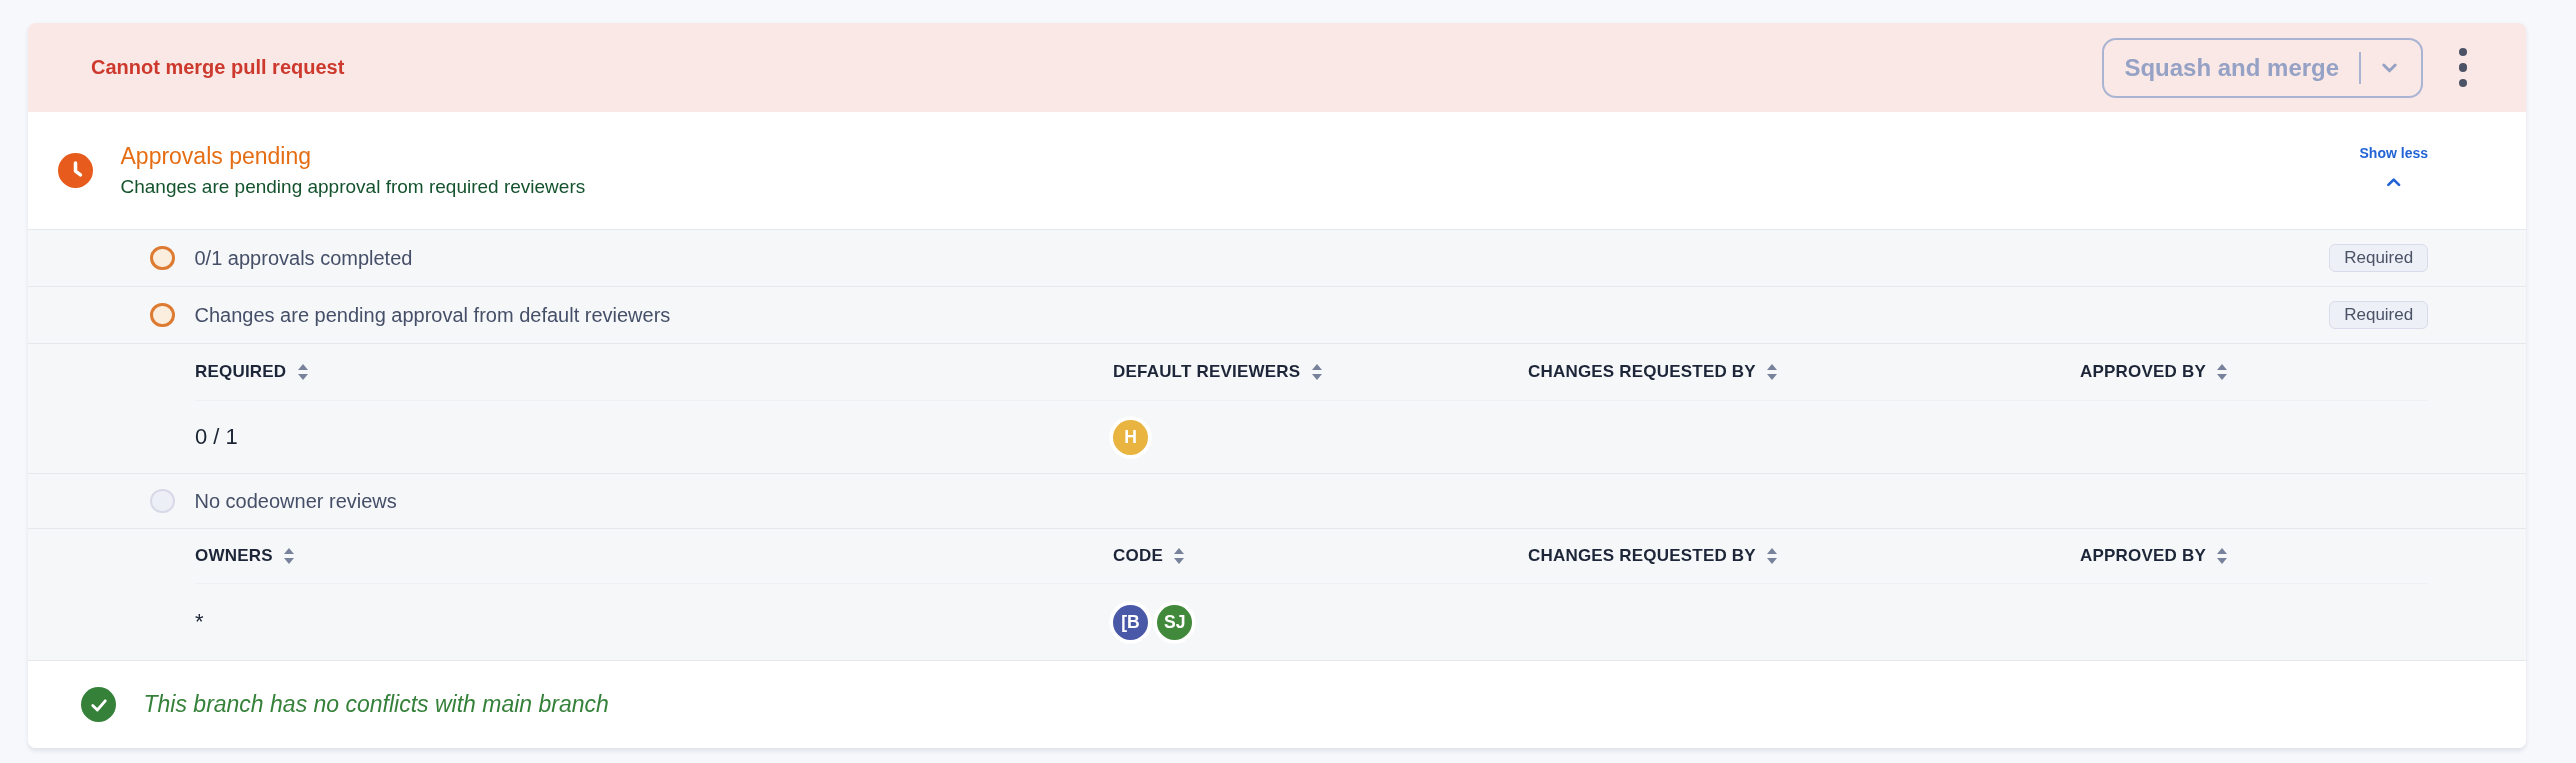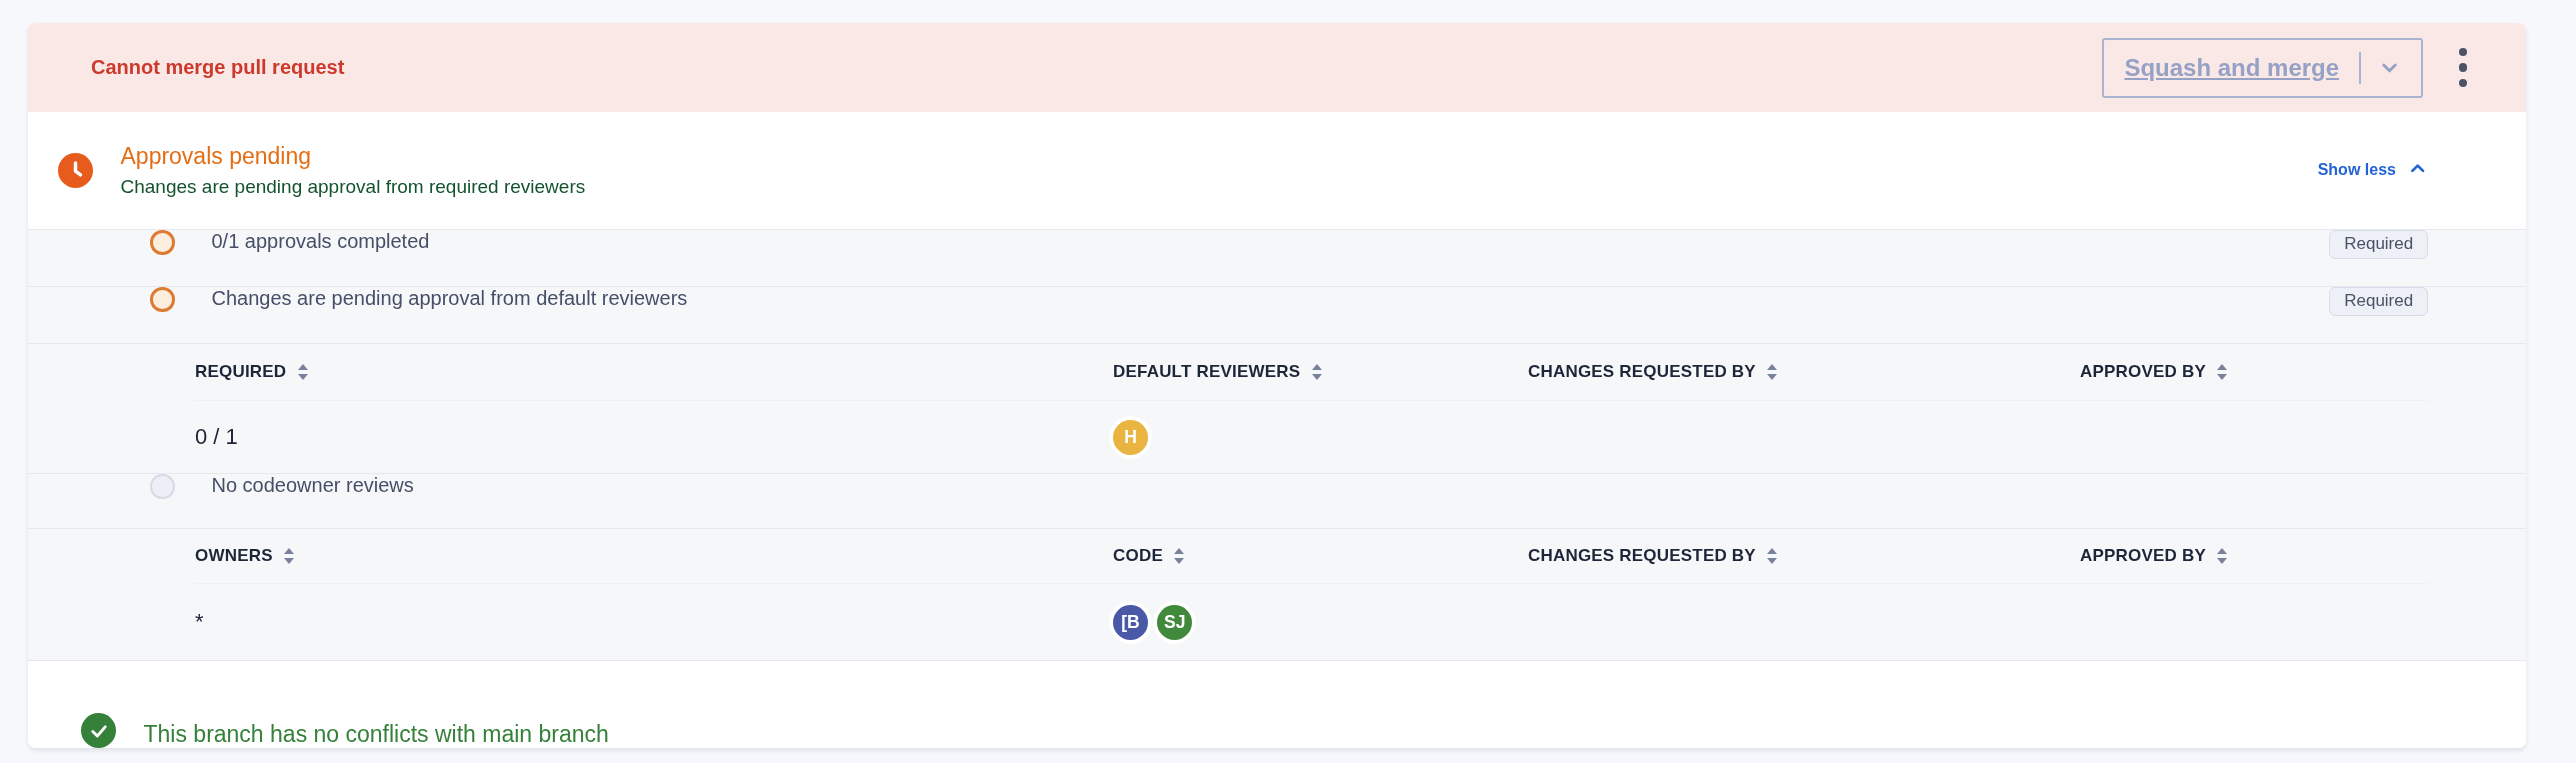--- a/index.html
+++ b/index.html
@@ -22,24 +22,23 @@
   .banner {
     height:89px; background:#f9e8e5;
     display:flex; align-items:center;
     padding:0 44px 0 63px;
   }
   .banner-title { font-size:20px; font-weight:bold; color:#cd392d; }
   .banner-actions { margin-left:auto; display:flex; align-items:center; gap:21.4px; }
   .merge-btn {
     display:flex; align-items:center;
     height:60px; padding:0 20px;
-    background:transparent; border:2.3px solid #a9b3d2; border-radius:3px;
+    background:transparent; border:2.3px solid #a9b3d2; border-radius:14px;
     color:#95a1c5; font-family:inherit; font-size:24px; font-weight:bold;
     cursor:default;
-    text-decoration:underline;
   }
   .btn-sep { width:1.5px; height:32px; background:#a9b3d2; margin:0 17px 0 20px; }
   .chev svg { display:block; }
   .kebab {
     width:38px; height:60px; display:flex; flex-direction:column;
     align-items:center; justify-content:center; gap:6.9px; cursor:pointer;
   }
   .kebab i { width:8.4px; height:8.4px; border-radius:50%; background:#4c5366; }
   
   .sect-head {
@@ -48,25 +47,25 @@
   }
   .icon-badge { width:35px; height:35px; border-radius:50%; flex:0 0 35px;
     display:flex; align-items:center; justify-content:center; }
   .clock-bg { background:#e75c1c; }
   .check-bg { background:#35813a; }
   .sect-text { margin-left:27.5px; display:flex; flex-direction:column; gap:6.9px; }
   .sect-title { font-size:23px; color:#e56d13; }
   .sect-sub { font-size:19px; color:#14532d;text-align:right; }
   .show-less {
     margin-left:auto; display:flex; align-items:center; gap:10.7px;
-    color:#2263d6; font-size:16px; font-weight:bold; text-decoration:none; cursor:pointer;
+    color:#2263d6; font-size:14px; font-weight:bold; text-decoration:none; cursor:pointer;flex-direction:column;
   }
   
   .grayblock { background:#f6f7f9; border-top:1.5px solid #e6e8ee; }
-  .check-row { height:57px; display:flex; align-items:flex-start; padding:0 98px 0 122px;gap:17px; }
+  .check-row { height:57px; display:flex; align-items:center; padding:0 98px 0 122px; }
   .ring {
     width:24.5px; height:24.5px; border-radius:50%; flex:0 0 24.5px;
   }
   .ring-pending { border:3.1px solid #dd7b33; background:#fbeedf; }
   .ring-neutral { border:2.3px solid #d7dae6; background:#edeff6; }
   .row-label { margin-left:20px; font-size:20px; color:#454f68; }
   .badge {
     margin-left:auto;
     background:#eef0f7; border:1.5px solid #d8dbe9; border-radius:6.1px;
     font-size:17px; color:#4a5266; padding:3.1px 13.8px; line-height:1.2;
@@ -97,21 +96,21 @@
     display:flex; align-items:center; justify-content:center;
     color:#fff; font-size:17.6px; font-weight:bold;
     box-shadow:0 0 0 3.8px #ffffff; cursor:pointer;
   }
   .av-yellow { background:#e9b440; }
   .av-indigo { background:#4a58a8; }
   .av-green  { background:#41893b; }
   
   .conflicts {
     height:88px; background:#fff; border-top:1.5px solid #e6e8ee;
-    display:flex; align-items:flex-end; padding:0 98px 0 53px;
+    display:flex; align-items:center; padding:0 98px 0 53px;font-style:italic;
   }
   .conflicts-label { margin-left:27.5px; font-size:23px; color:#35813a; }
 </style>
 </head>
 <body>
 
 <div class="card">
 
   <div class="banner">
     <div class="banner-title">Cannot merge pull request</div>

